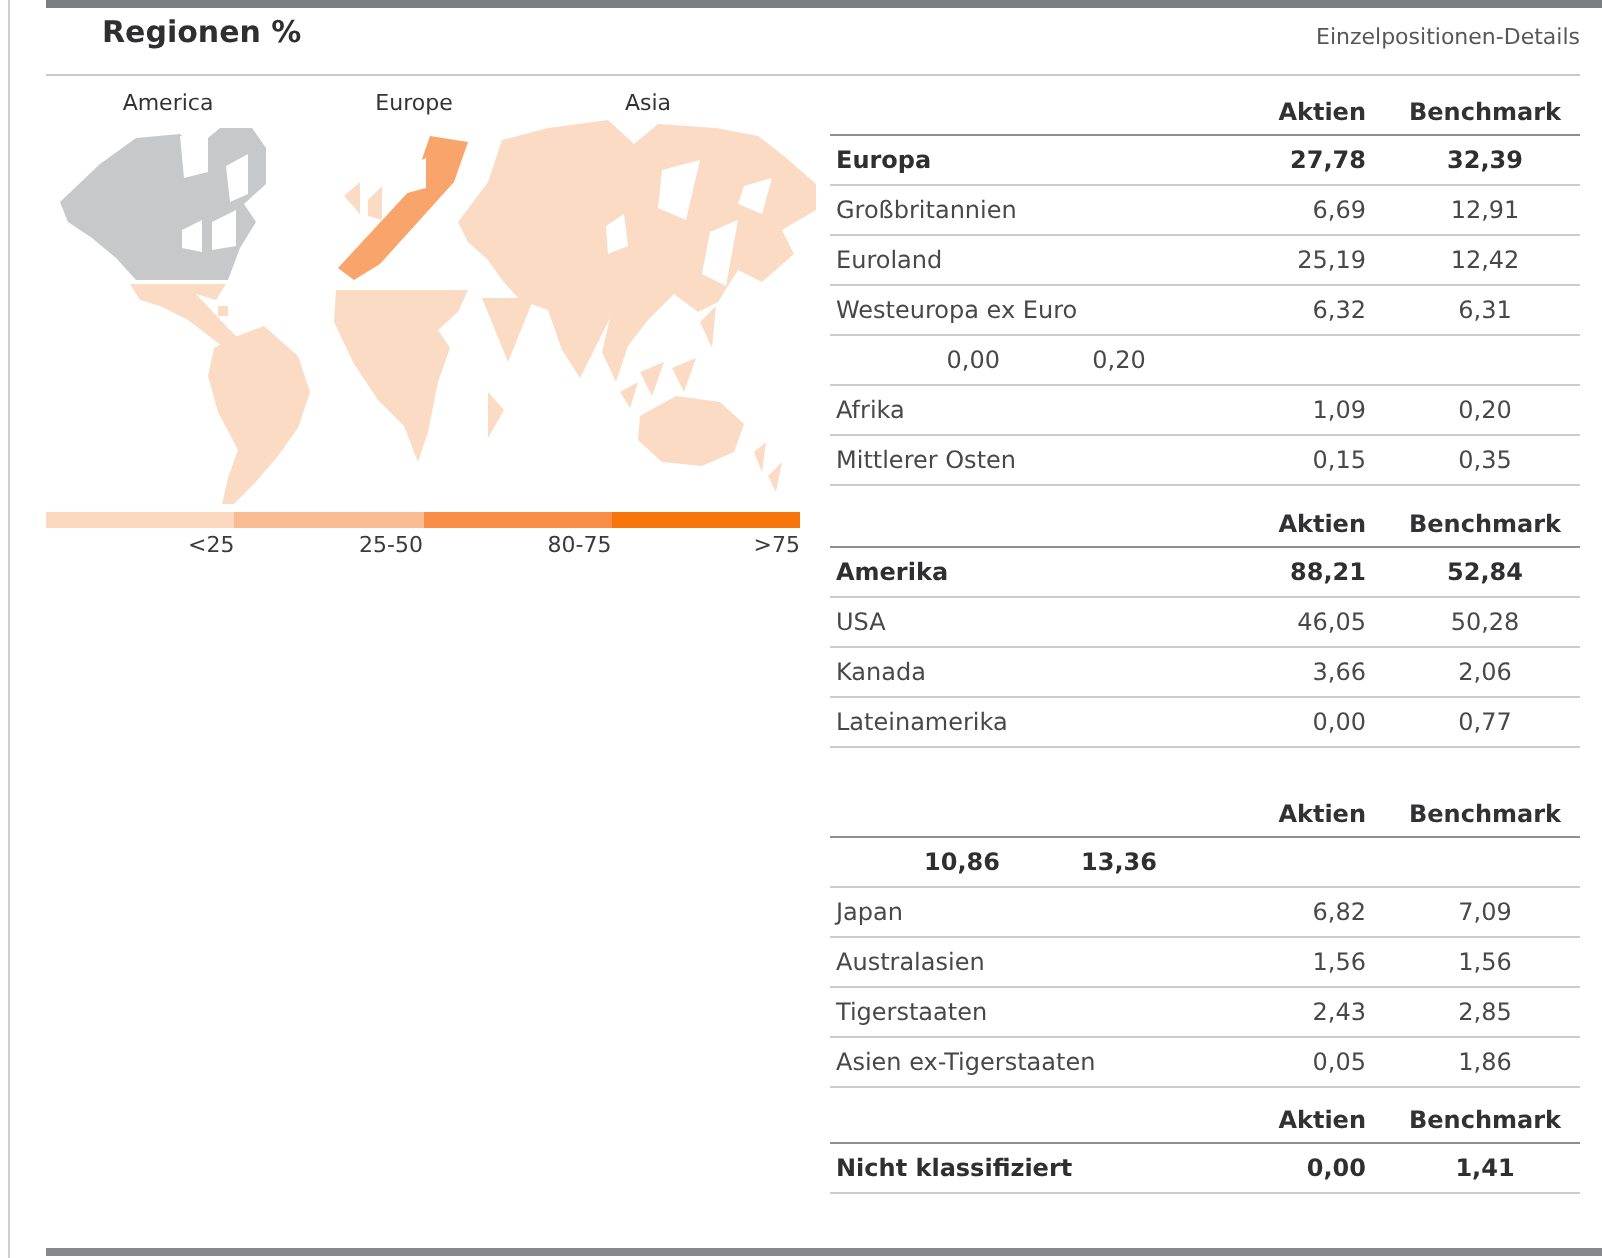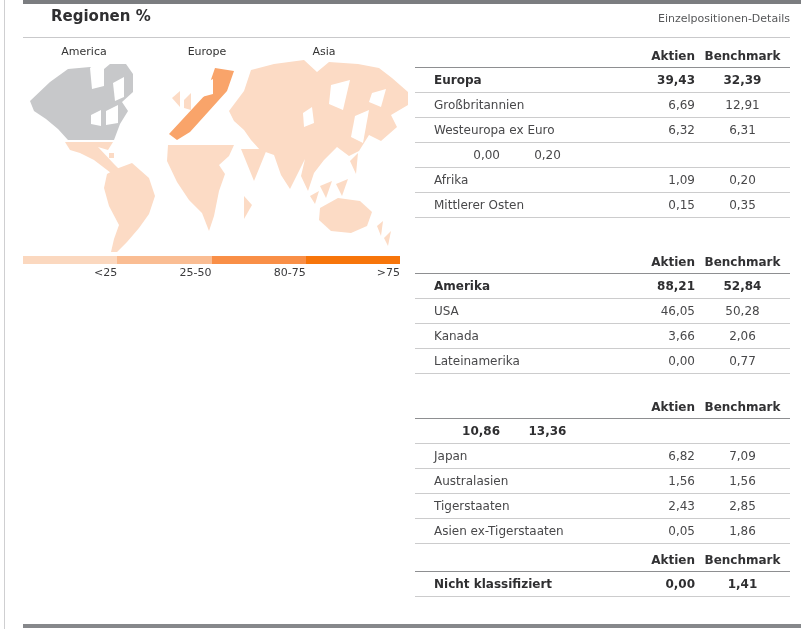--- a/index.html
+++ b/index.html
@@ -20,25 +20,25 @@
   .map-label{position:absolute;top:0;font-size:11px;color:#333;transform:translateX(-50%);white-space:nowrap;}
   .map-svg{position:absolute;left:-3px;top:10px;}
   .legend-bar{position:absolute;left:0;top:211px;width:377px;height:8px;display:flex;}
   .legend-bar .seg{flex:1;height:8px;}
   .legend-labels{position:absolute;left:0;top:221px;width:377px;display:flex;}
   .legend-labels .lbl{flex:1;text-align:right;font-size:11px;color:#3a3a3c;}
 
   
   .tables-panel{position:absolute;left:415px;top:0;width:375px;}
   .tbl{position:absolute;left:0;width:375px;}
-  .trow{display:flex;align-items:center;height:24px;border-bottom:1px solid #cccccd;font-size:12px;color:#48484a;}
+  .trow{display:flex;align-items:center;height:24px;border-bottom:1px solid #cccccd;font-size:12px;color:#48484a;gap:12px;}
   .trow.head{height:22px;border-bottom:1px solid #8e8f91;font-weight:bold;color:#323234;align-items:flex-end;}
   .trow.head .cell{padding-bottom:4px;}
   .trow.bold{font-weight:bold;color:#2f2f31;}
-  .c-name{flex:1;padding-left:3px;text-align:left;margin-left:16px;}
+  .c-name{flex:1;padding-left:3px;text-align:left;}
   .c-akt{width:85px;text-align:right;}
   .c-bm{width:95px;text-align:center;}
 </style>
 </head>
 <body>
 
 <div class="left-frame-line"></div>
 <div class="top-bar"></div>
 
 <div class="page-title">Regionen %</div>
@@ -124,29 +124,34 @@
 
 <div class="tables-panel">
   <div class="tbl" style="top:45px">
       <div class="trow head">
         <div class="cell c-name"></div>
         <div class="cell c-akt">Aktien</div>
         <div class="cell c-bm">Benchmark</div>
       </div>
       <div class="trow bold">
         <div class="cell c-name">Europa</div>
-        <div class="cell c-akt">39,43</div>
+        <div class="cell c-akt">27,78</div>
         <div class="cell c-bm">32,39</div>
       </div>
       <div class="trow">
         <div class="cell c-name">Großbritannien</div>
         <div class="cell c-akt">6,69</div>
         <div class="cell c-bm">12,91</div>
       </div>
       <div class="trow">
+        <div class="cell c-name">Euroland</div>
+        <div class="cell c-akt">25,19</div>
+        <div class="cell c-bm">12,42</div>
+      </div>
+      <div class="trow">
         <div class="cell c-name">Westeuropa ex Euro</div>
         <div class="cell c-akt">6,32</div>
         <div class="cell c-bm">6,31</div>
       </div>
       <div class="trow">
         <div class="cell c-akt">0,00</div>
         <div class="cell c-bm">0,20</div>
       </div>
       <div class="trow">
         <div class="cell c-name">Afrika</div>

